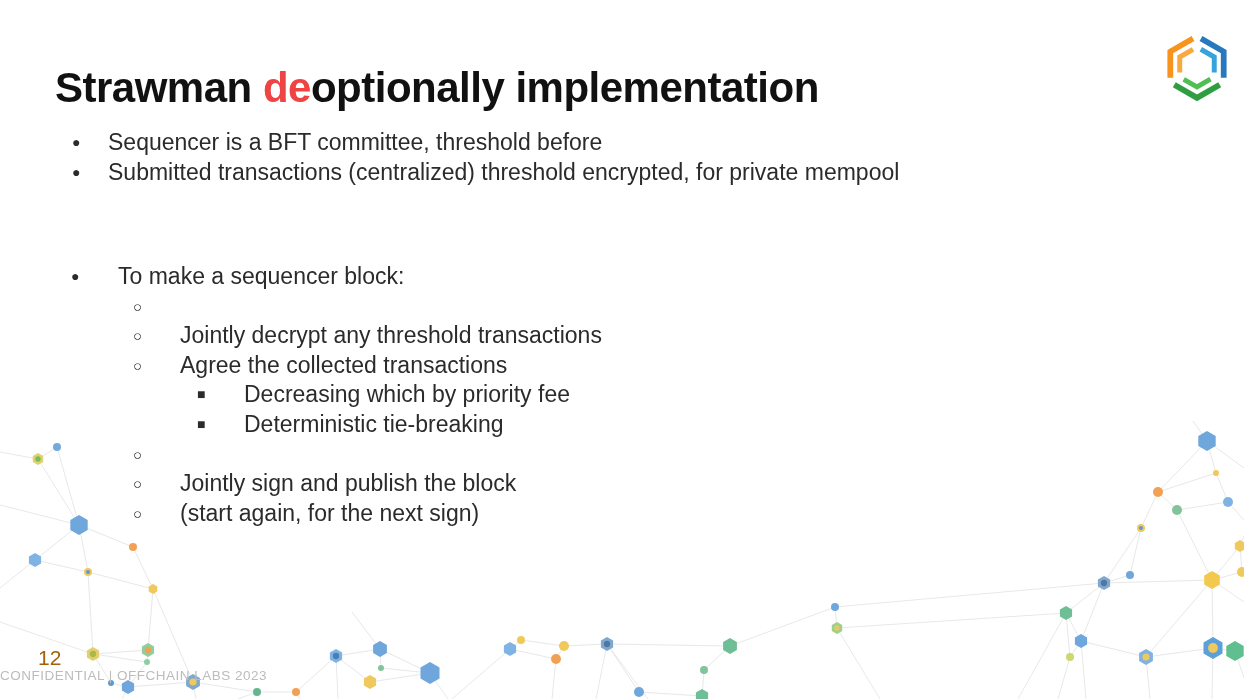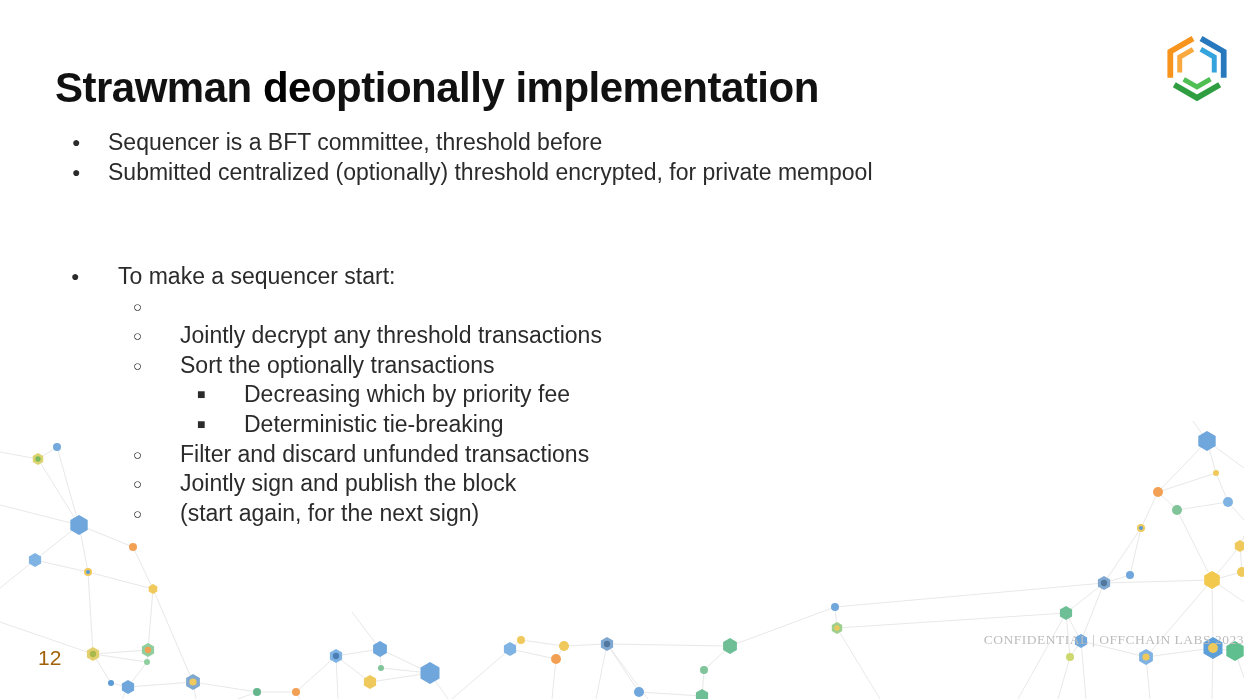--- a/index.html
+++ b/index.html
@@ -6,37 +6,37 @@
   body{width:1244px;height:699px;position:relative;overflow:hidden;
        font-family:"Liberation Sans",sans-serif;}
   .slide{position:absolute;inset:0;width:1244px;height:699px;background:#ffffff;}
   
   #net{position:absolute;left:0;top:0;width:1244px;height:699px;z-index:0;pointer-events:none;}
   #net line{stroke:#E8E8E8;stroke-width:1;}
   
   .title{position:absolute;left:55px;top:36px;z-index:2;
          font-size:42px;font-weight:bold;letter-spacing:-0.5px;color:#111111;
          white-space:nowrap;}
-  .title .hl{color:#000000;}
+  .title .hl{color:#ef4444;}
   
   .logo{position:absolute;left:1160px;top:30px;z-index:2;}
   
   .bullets{position:absolute;left:0;right:0;z-index:1;font-size:23px;color:#2b2b2b;}
   .g1{top:128px;}
   .g2{top:262px;}
   .row{display:flex;line-height:29.6px;white-space:nowrap;}
   .mk{flex:0 0 auto;text-align:left;padding-left:2px;box-sizing:border-box;}
   .b1{margin-left:70px;}  .b1 .mk{width:38px;font-size:14px;}
   .g2 .b1{margin-left:69px;} .g2 .b1 .mk{width:49px;}
   .b2{margin-left:131px;} .b2 .mk{width:49px;font-size:15px;}
   .b3{margin-left:195px;} .b3 .mk{width:49px;font-size:14px;}
   
   .pagenum{position:absolute;left:38px;top:646px;z-index:2;font-size:21px;color:#a16207;}
-  .footer{position:absolute;left:0;right:0;top:632px;z-index:2;text-align:right;
-          font-size:13.5px;letter-spacing:0.5px;color:#BCBCBC;white-space:nowrap;font-family:Liberation Serif, serif;}
+  .footer{position:absolute;left:0;right:0;top:668px;z-index:2;text-align:left;
+          font-size:13.5px;letter-spacing:0.5px;color:#BCBCBC;white-space:nowrap;}
 </style>
 </head>
 <body>
 
 <div class="slide">
 
   <svg id="net" viewBox="0 0 1244 699" xmlns="http://www.w3.org/2000/svg">
       <line x1="57" y1="447" x2="38" y2="459"></line>
       <line x1="57" y1="447" x2="79" y2="525"></line>
       <line x1="38" y1="459" x2="79" y2="525"></line>
@@ -208,51 +208,50 @@
     </g>
   </svg>
 
   <div class="bullets g1">
     <div class="row b1">
       <span class="mk">●</span>
       <span class="tx">Sequencer is a BFT committee, threshold before</span>
     </div>
     <div class="row b1">
       <span class="mk">●</span>
-      <span class="tx">Submitted centralized (optionally) threshold encrypted, for private mempool</span>
+      <span class="tx">Submitted transactions (centralized) threshold encrypted, for private mempool</span>
     </div>
   </div>
 
   <div class="bullets g2">
     <div class="row b1">
       <span class="mk">●</span>
-      <span class="tx">To make a sequencer start:</span>
+      <span class="tx">To make a sequencer block:</span>
     </div>
     <div class="row b2">
       <span class="mk">○</span>
     </div>
     <div class="row b2">
       <span class="mk">○</span>
       <span class="tx">Jointly decrypt any threshold transactions</span>
     </div>
     <div class="row b2">
       <span class="mk">○</span>
-      <span class="tx">Sort the optionally transactions</span>
+      <span class="tx">Agree the collected transactions</span>
     </div>
     <div class="row b3">
       <span class="mk">■</span>
       <span class="tx">Decreasing which by priority fee</span>
     </div>
     <div class="row b3">
       <span class="mk">■</span>
       <span class="tx">Deterministic tie-breaking</span>
     </div>
     <div class="row b2">
       <span class="mk">○</span>
-      <span class="tx">Filter and discard unfunded transactions</span>
     </div>
     <div class="row b2">
       <span class="mk">○</span>
       <span class="tx">Jointly sign and publish the block</span>
     </div>
     <div class="row b2">
       <span class="mk">○</span>
       <span class="tx">(start again, for the next sign)</span>
     </div>
   </div>

